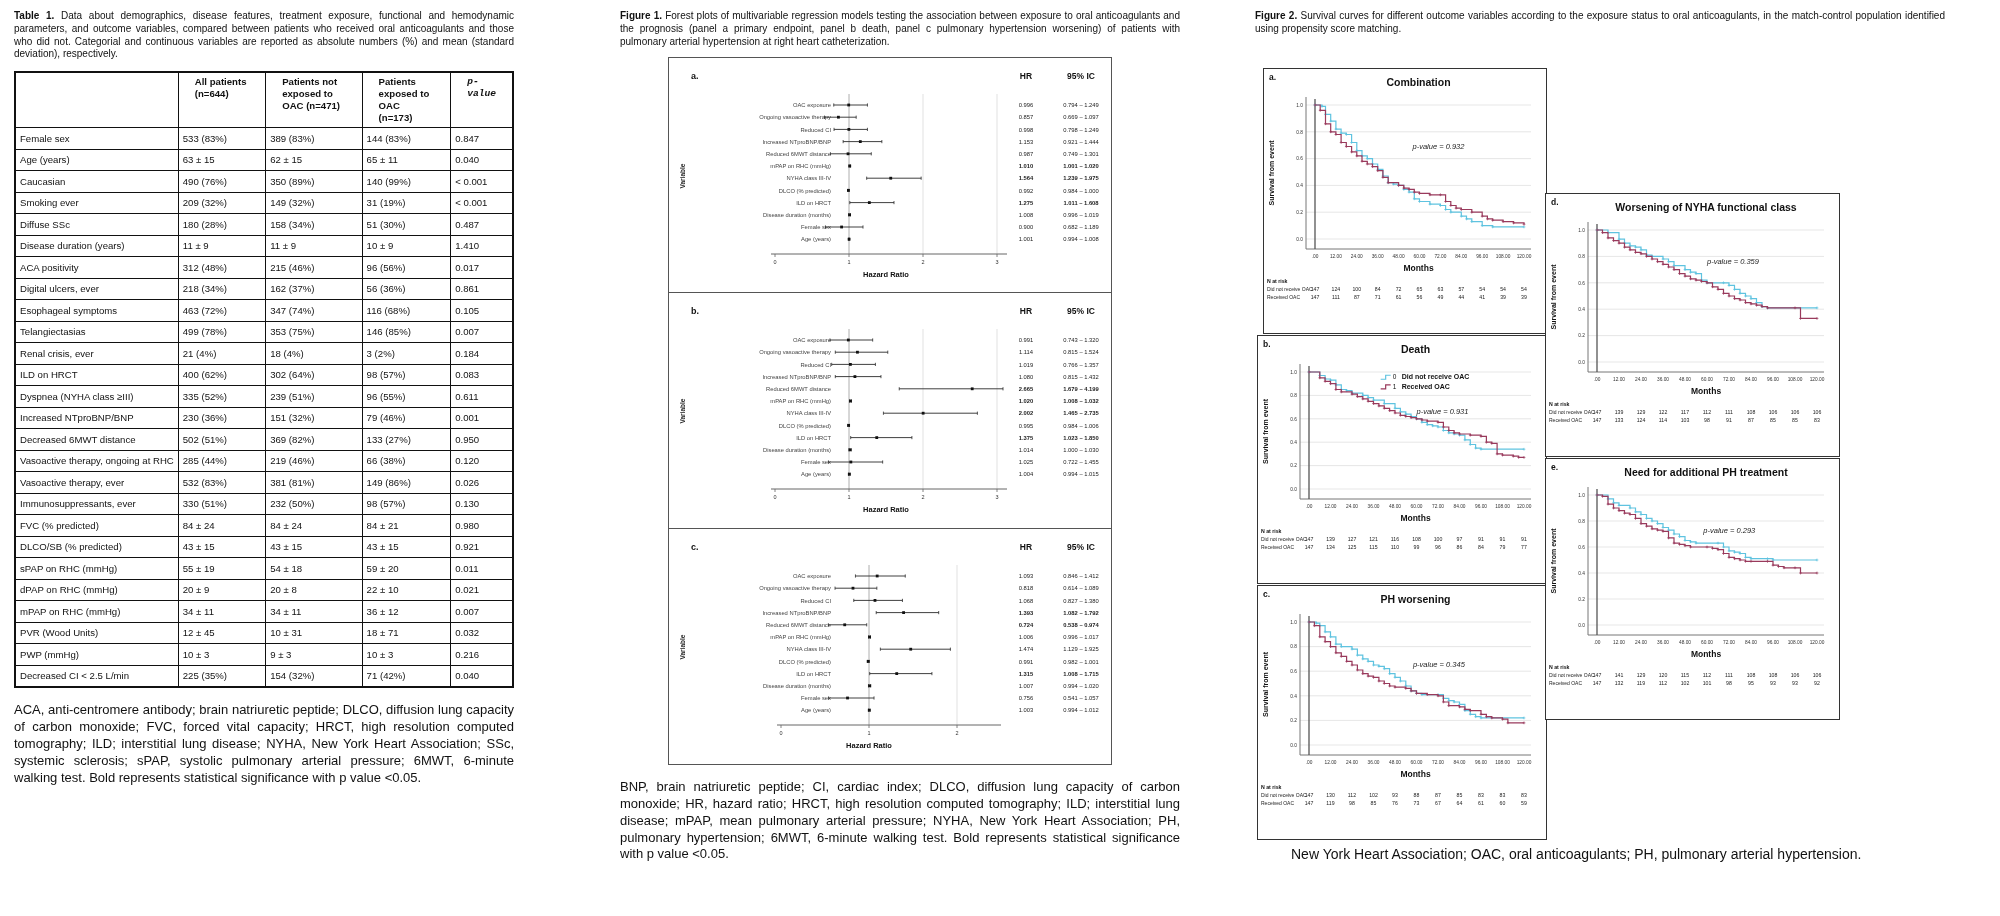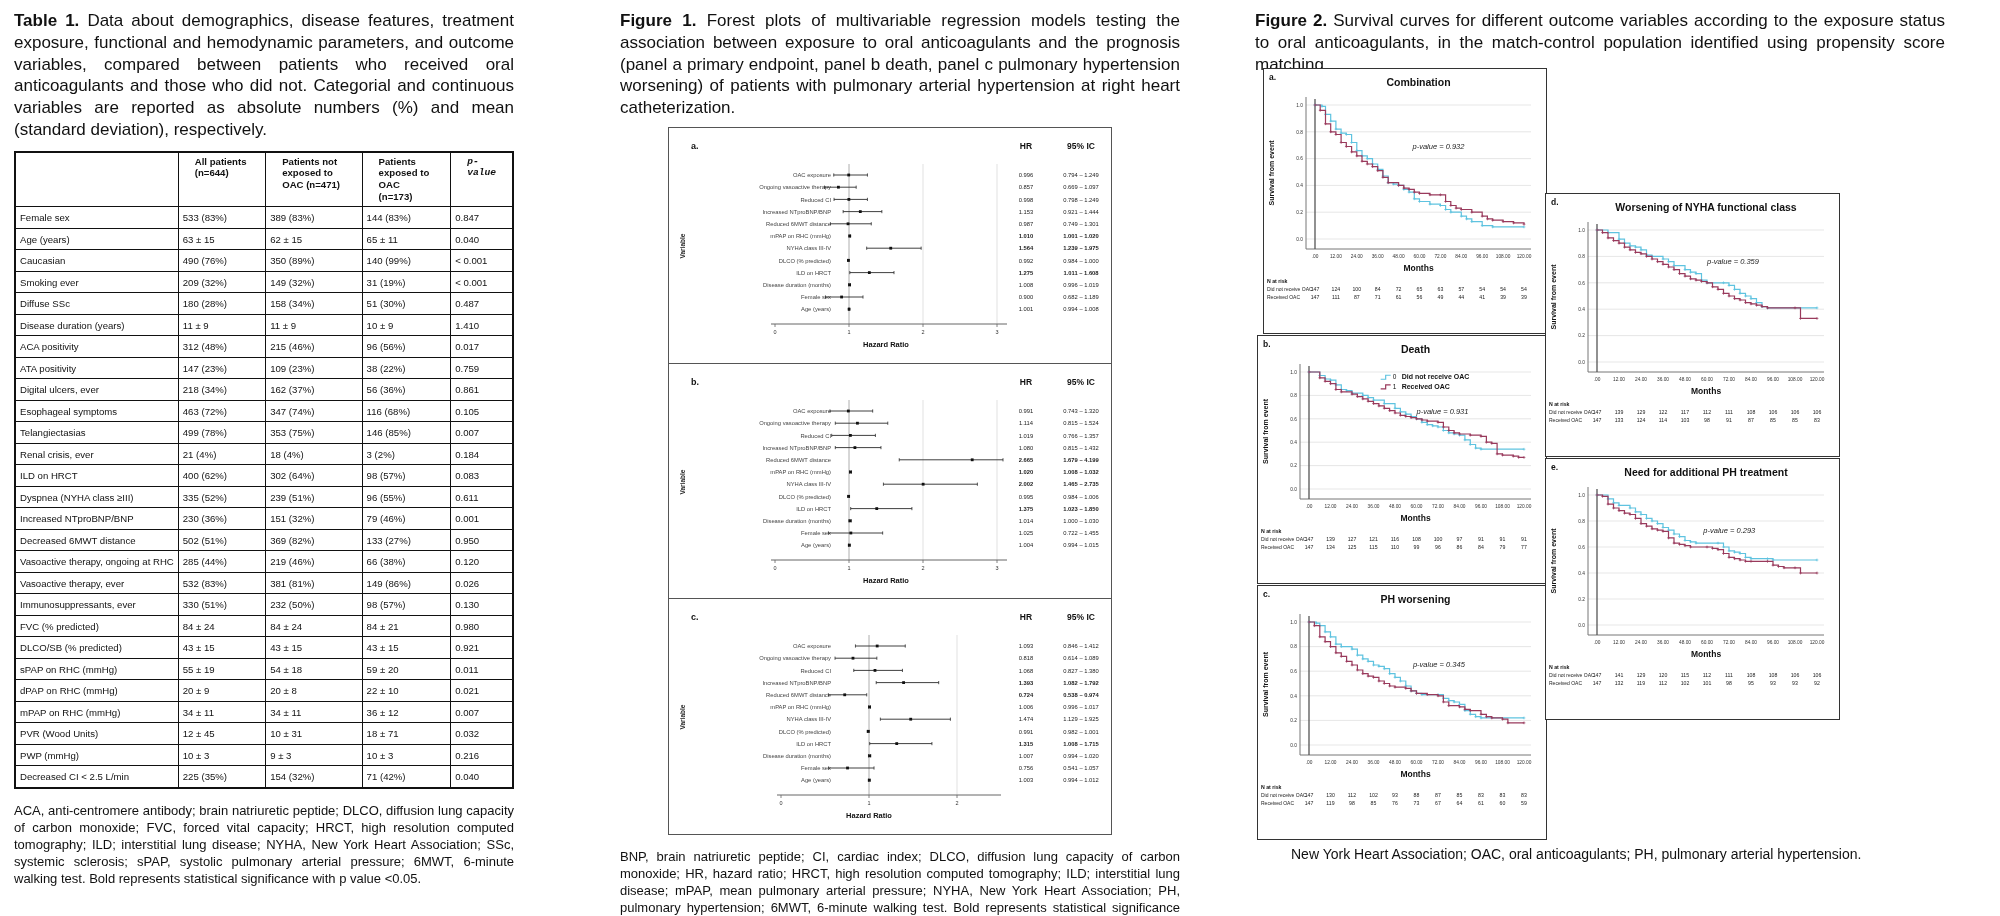--- a/index.html
+++ b/index.html
@@ -2,21 +2,21 @@
 <html><head>
 <meta charset="utf-8">
 <style>
   html,body{margin:0;padding:0;background:#ffffff;}
   body{font-family:"Liberation Sans",sans-serif;color:#111;}
   .page{position:relative;width:2000px;height:916px;background:#fff;overflow:hidden;}
   .col{position:absolute;top:8px;}
   .col-table{left:14px;width:500px;}
   .col-fig1{left:620px;width:560px;}
   .col-fig2{left:1255px;width:690px;height:900px;}
-  .caption{font-size:17px;line-height:1.28;text-align:justify;margin:2px 0 10px 0;}
+  .caption{font-size:10px;line-height:1.28;text-align:justify;margin:2px 0 10px 0;}
   .footnote{font-size:13px;line-height:1.3;text-align:justify;margin:14px 0 0 0;}
   table.t1{border-collapse:collapse;border:2px solid #111;margin-top:4px;table-layout:fixed;}
   .t1 th,.t1 td{border:1px solid #111;font-size:9.6px;padding:2px 4px;vertical-align:middle;white-space:nowrap;overflow:hidden;height:16.5px;}
   .t1 th{font-weight:bold;text-align:left;vertical-align:top;white-space:normal;height:auto;padding:3px 16px;line-height:1.25;}
   .t1 th.ph{font-style:italic;font-family:Liberation Mono, monospace;}
   .t1 td.sig{font-weight:normal;}
   .forest-wrap{margin-left:48px;width:444px;}
   .forest-panel{border:1.5px solid #555;margin-top:-1.5px;background:#fff;line-height:0;}
   .km-area{position:absolute;left:0;top:46px;width:690px;height:800px;}
   .km-box{position:absolute;border:1.2px solid #333;background:#fff;line-height:0;}
@@ -89,27 +89,20 @@
             <td>11 ± 9</td>
             <td>10 ± 9</td>
             <td>1.410</td>
           </tr>
           <tr>
             <td>ACA positivity</td>
             <td>312 (48%)</td>
             <td>215 (46%)</td>
             <td>96 (56%)</td>
             <td class="sig">0.017</td>
-          </tr>
-          <tr>
-            <td>ATA positivity</td>
-            <td>147 (23%)</td>
-            <td>109 (23%)</td>
-            <td>38 (22%)</td>
-            <td>0.759</td>
           </tr>
           <tr>
             <td>Digital ulcers, ever</td>
             <td>218 (34%)</td>
             <td>162 (37%)</td>
             <td>56 (36%)</td>
             <td>0.861</td>
           </tr>
           <tr>
             <td>Esophageal symptoms</td>

